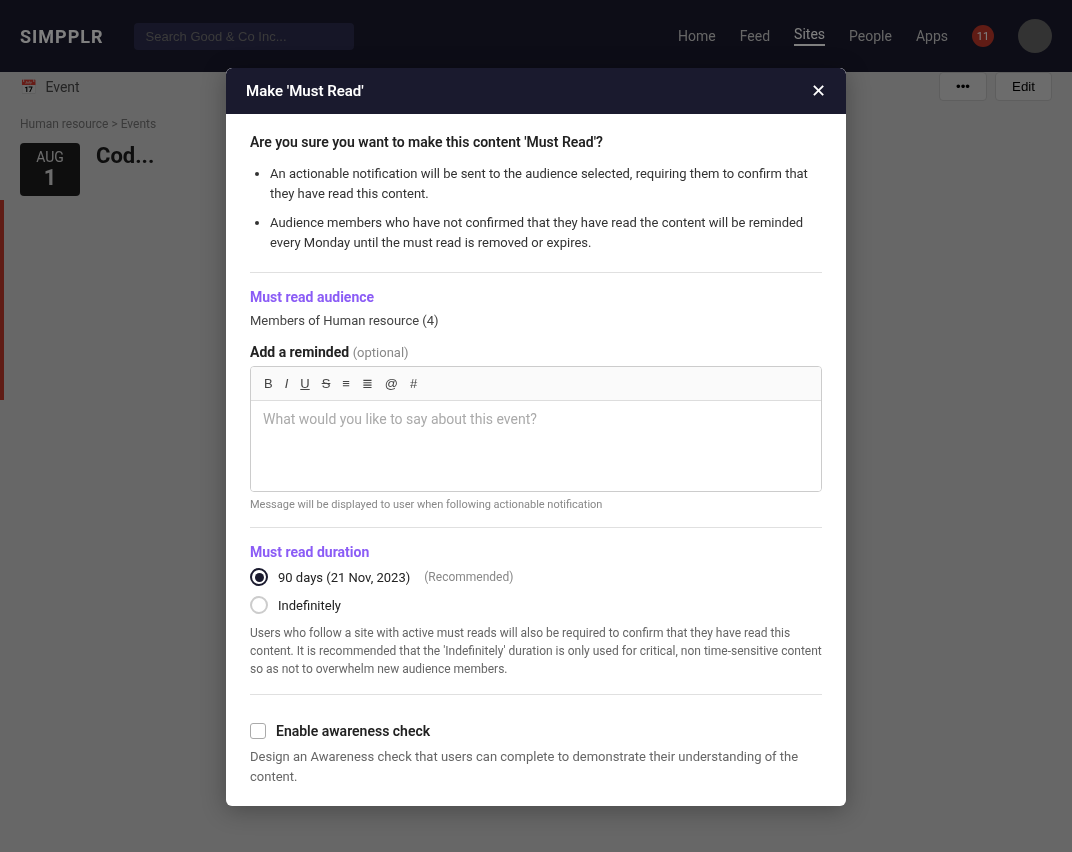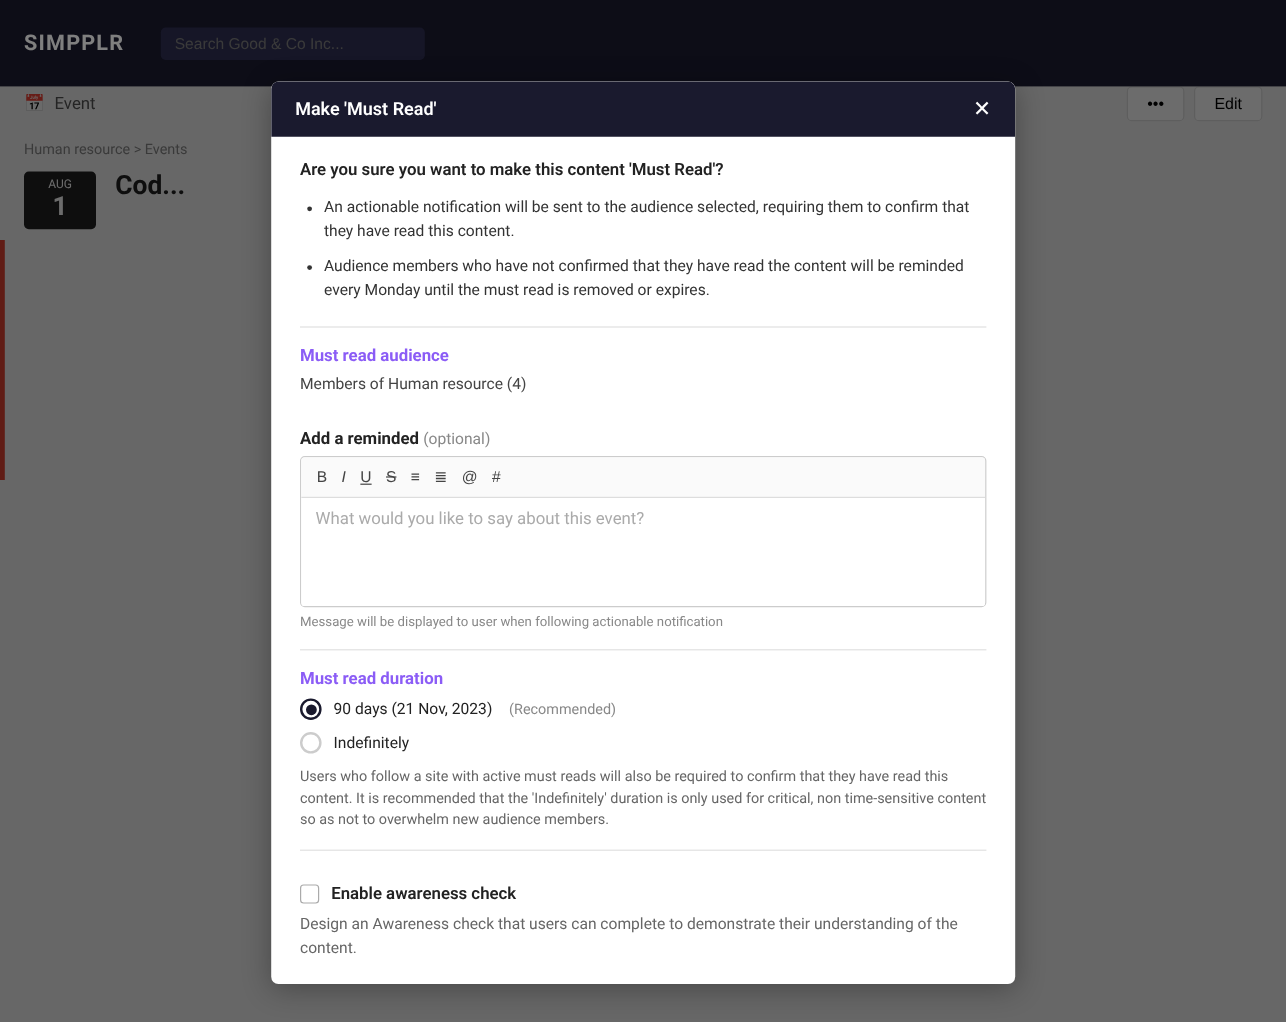--- a/index.html
+++ b/index.html
@@ -188,21 +188,21 @@
     .section-title {
       font-size: 14px;
       font-weight: 700;
       color: #8b5cf6;
       margin-bottom: 8px;
     }
 
     .audience-text {
       font-size: 13px;
       color: #444;
-      margin-bottom: 30px;
+      margin-bottom: 16px;
     }
 
     .add-message-label {
       font-size: 14px;
       font-weight: 700;
       color: #222;
       margin-bottom: 8px;
     }
     .add-message-optional {
       font-weight: 400;
@@ -335,37 +335,46 @@
     }
   </style>
 </head>
 <body>
 
 <div class="bg-page"></div>
 
 <nav class="top-nav">
   <span class="nav-logo">SIMPPLR</span>
   <input class="nav-search" type="text" placeholder="Search Good &amp; Co Inc..." style="">
+  <div class="nav-links">
+    <span>Home</span>
+    <span>Feed</span>
+    <span class="active">Sites</span>
+    <span>People</span>
+    <span>Apps</span>
+    <div class="nav-notification">11</div>
+    <div class="nav-avatar"></div>
+  </div>
 </nav>
 
 <div class="content-area">
   <div class="page-toolbar">
     <div class="page-toolbar-left">
       <span>📅</span>
       <span>Event</span>
     </div>
     <div class="page-toolbar-right">
       <button class="btn-edit">•••</button>
       <button class="btn-edit">Edit</button>
     </div>
   </div>
   <div style="font-size:12px;color:#888;margin-bottom:12px;">Human resource &gt; Events</div>
   <div style="display:flex;gap:16px;">
     <div style="background:#222;color:white;padding:6px 12px;text-align:center;border-radius:4px;width:60px;">
-      <div style="font-size:10px;">AUG</div>
+      <div style="font-size:14px;">AUG</div>
       <div style="font-size:22px;font-weight:bold;">1</div>
     </div>
     <div>
       <div style="font-size:22px;font-weight:bold;color:#222;">Cod...</div>
     </div>
   </div>
 </div>
 
 <div class="left-sidebar-indicator"></div>
 

